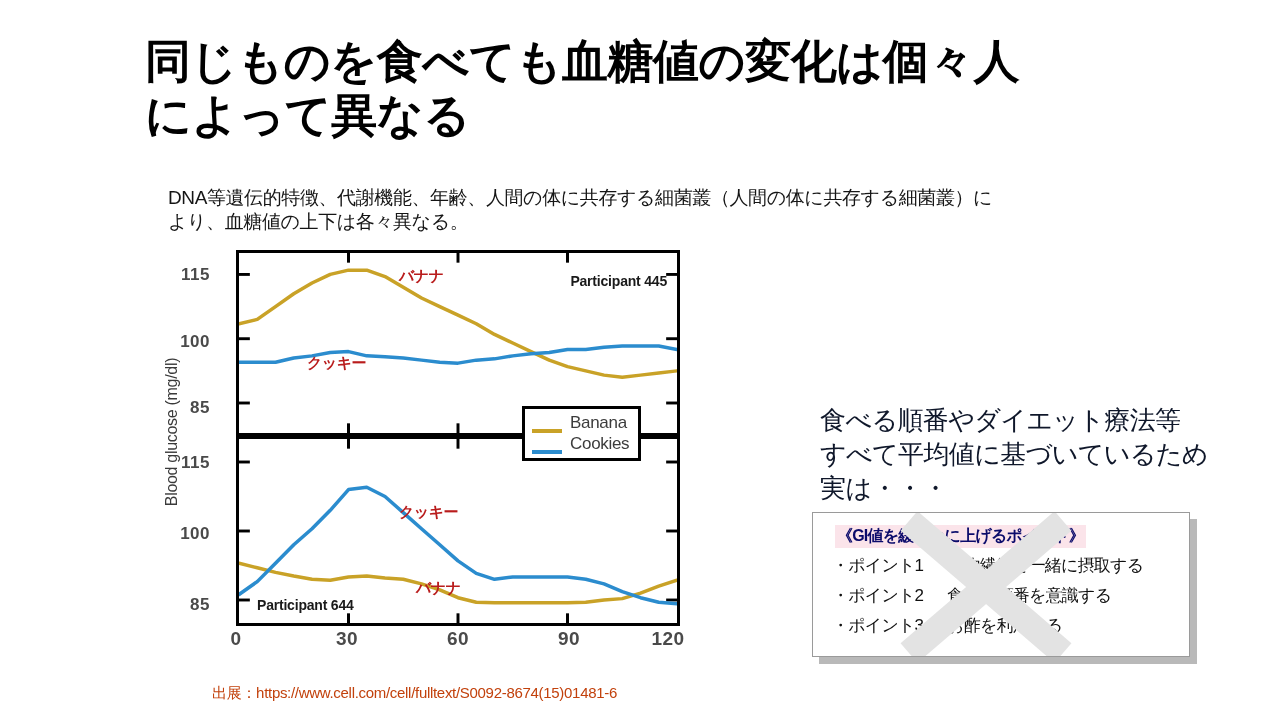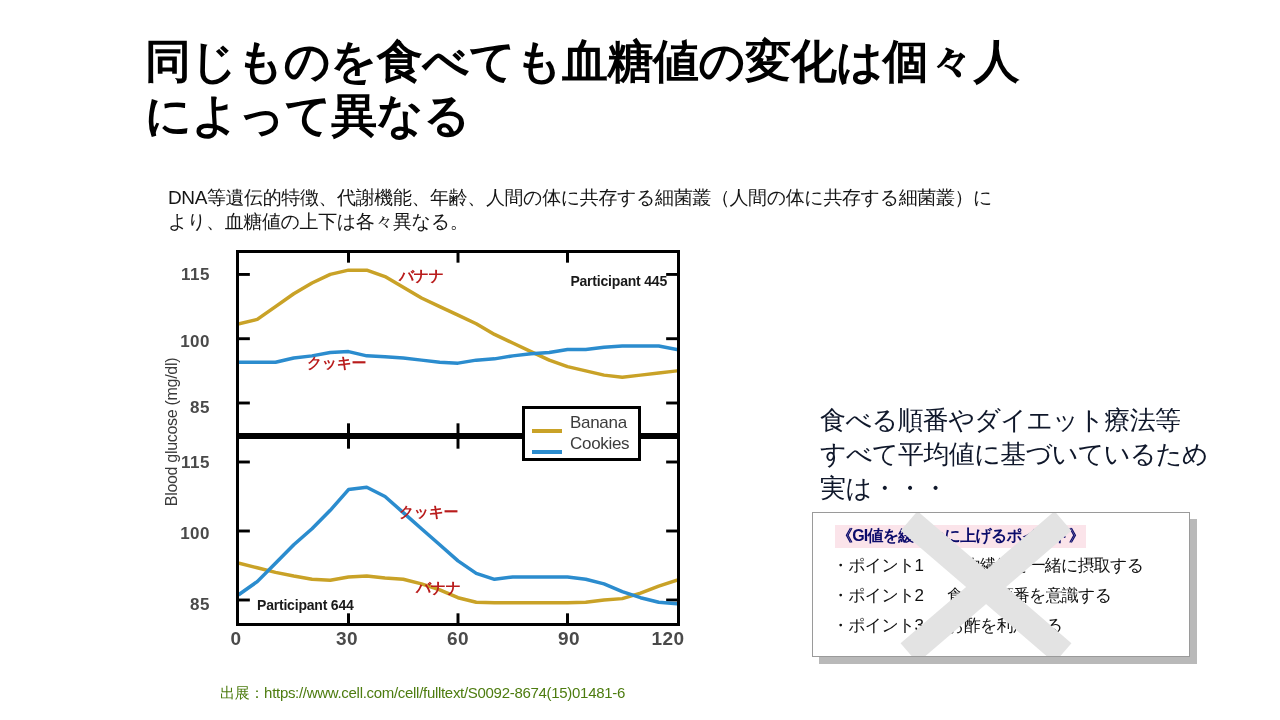--- a/index.html
+++ b/index.html
@@ -137,24 +137,24 @@
     text-align: center;
     font-size: 17px;
     font-weight: 500;
     color: #3a3a3a;
     letter-spacing: -0.2px;
   }
 
   
   #citation {
     position: absolute;
-    left: 220px;
+    left: 212px;
     top: 684px;
     font-size: 15px;
-    color: #4d7c0f;
+    color: #c2410c;
     letter-spacing: -0.3px;
     white-space: nowrap;
   }
 
   
   #right-note {
     position: absolute;
     left: 820px;
     top: 404px;
     width: 400px;

